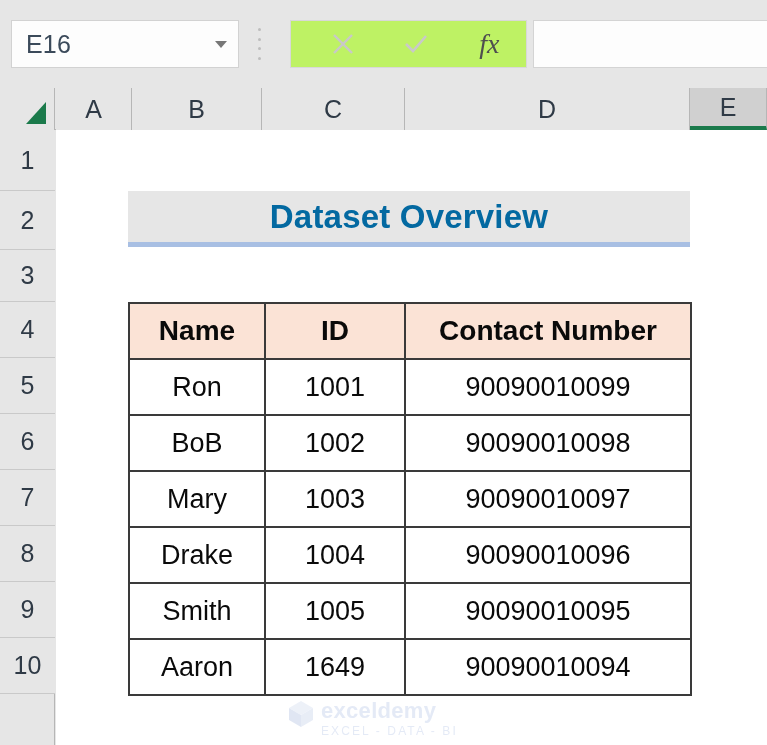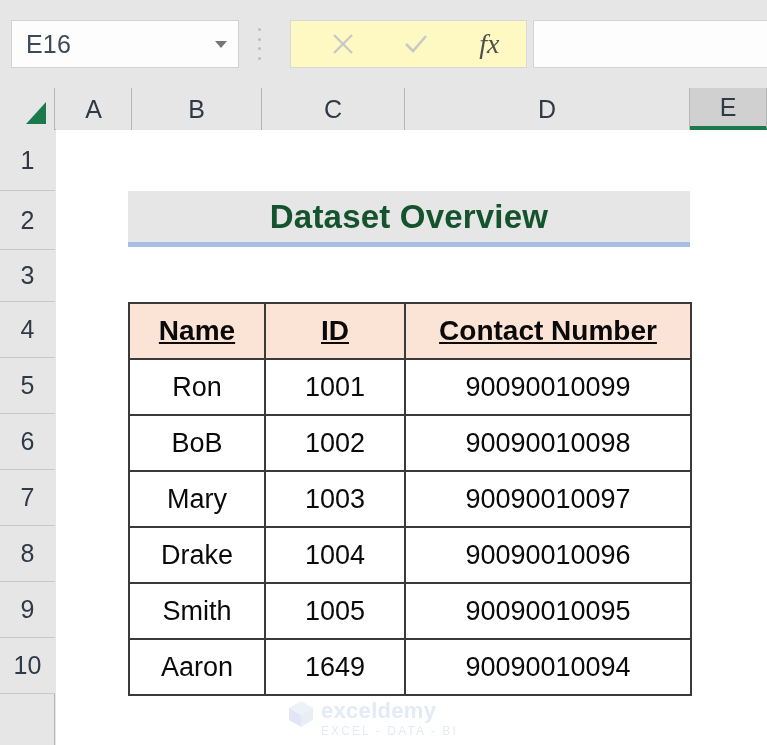--- a/index.html
+++ b/index.html
@@ -70,21 +70,21 @@
     display: block;
     width: 3px; height: 3px;
     background: #bdbdbd;
     border-radius: 50%;
   }
 
   .fx-group {
     position: absolute;
     left: 290px; top: 20px;
     width: 237px; height: 48px;
-    background: #fef9c3;
+    background: #bef264;
     border: 1px solid #d8d8d8;
     display: flex;
     align-items: center;
     padding-left: 15px;
   }
   .fx-btn {
     flex: 1;
     height: 100%;
     display: flex;
     align-items: center;
@@ -186,21 +186,21 @@
     width: 562px; height: 56px;
     background: #e6e6e6;
     border-bottom: 5px solid #a8bfe3;
     display: flex;
     align-items: center;
     justify-content: center;
   }
   .title-text {
     font-size: 33px;
     font-weight: bold;
-    color: #14532d;
+    color: #0369a1;
     letter-spacing: .2px;
   }
 
   
   .data-table {
     position: absolute;
     left: 72px; top: 172px;
     border-collapse: collapse;
     table-layout: fixed;
   }
@@ -211,21 +211,20 @@
     color: #0a0a0a;
     height: 56px;
     padding: 0 4px;
     background: #ffffff;
     font-weight: normal;
   }
   .data-table thead th {
     background: #fbe3d6;
     font-weight: bold;
     font-size: 28px;
-    text-decoration: underline;
   }
   .col-name  { width: 136px; }
   .col-id    { width: 140px; }
   .col-phone { width: 286px; }
 
   
   .watermark {
     position: absolute;
     left: 232px; top: 570px;
     width: 200px;

